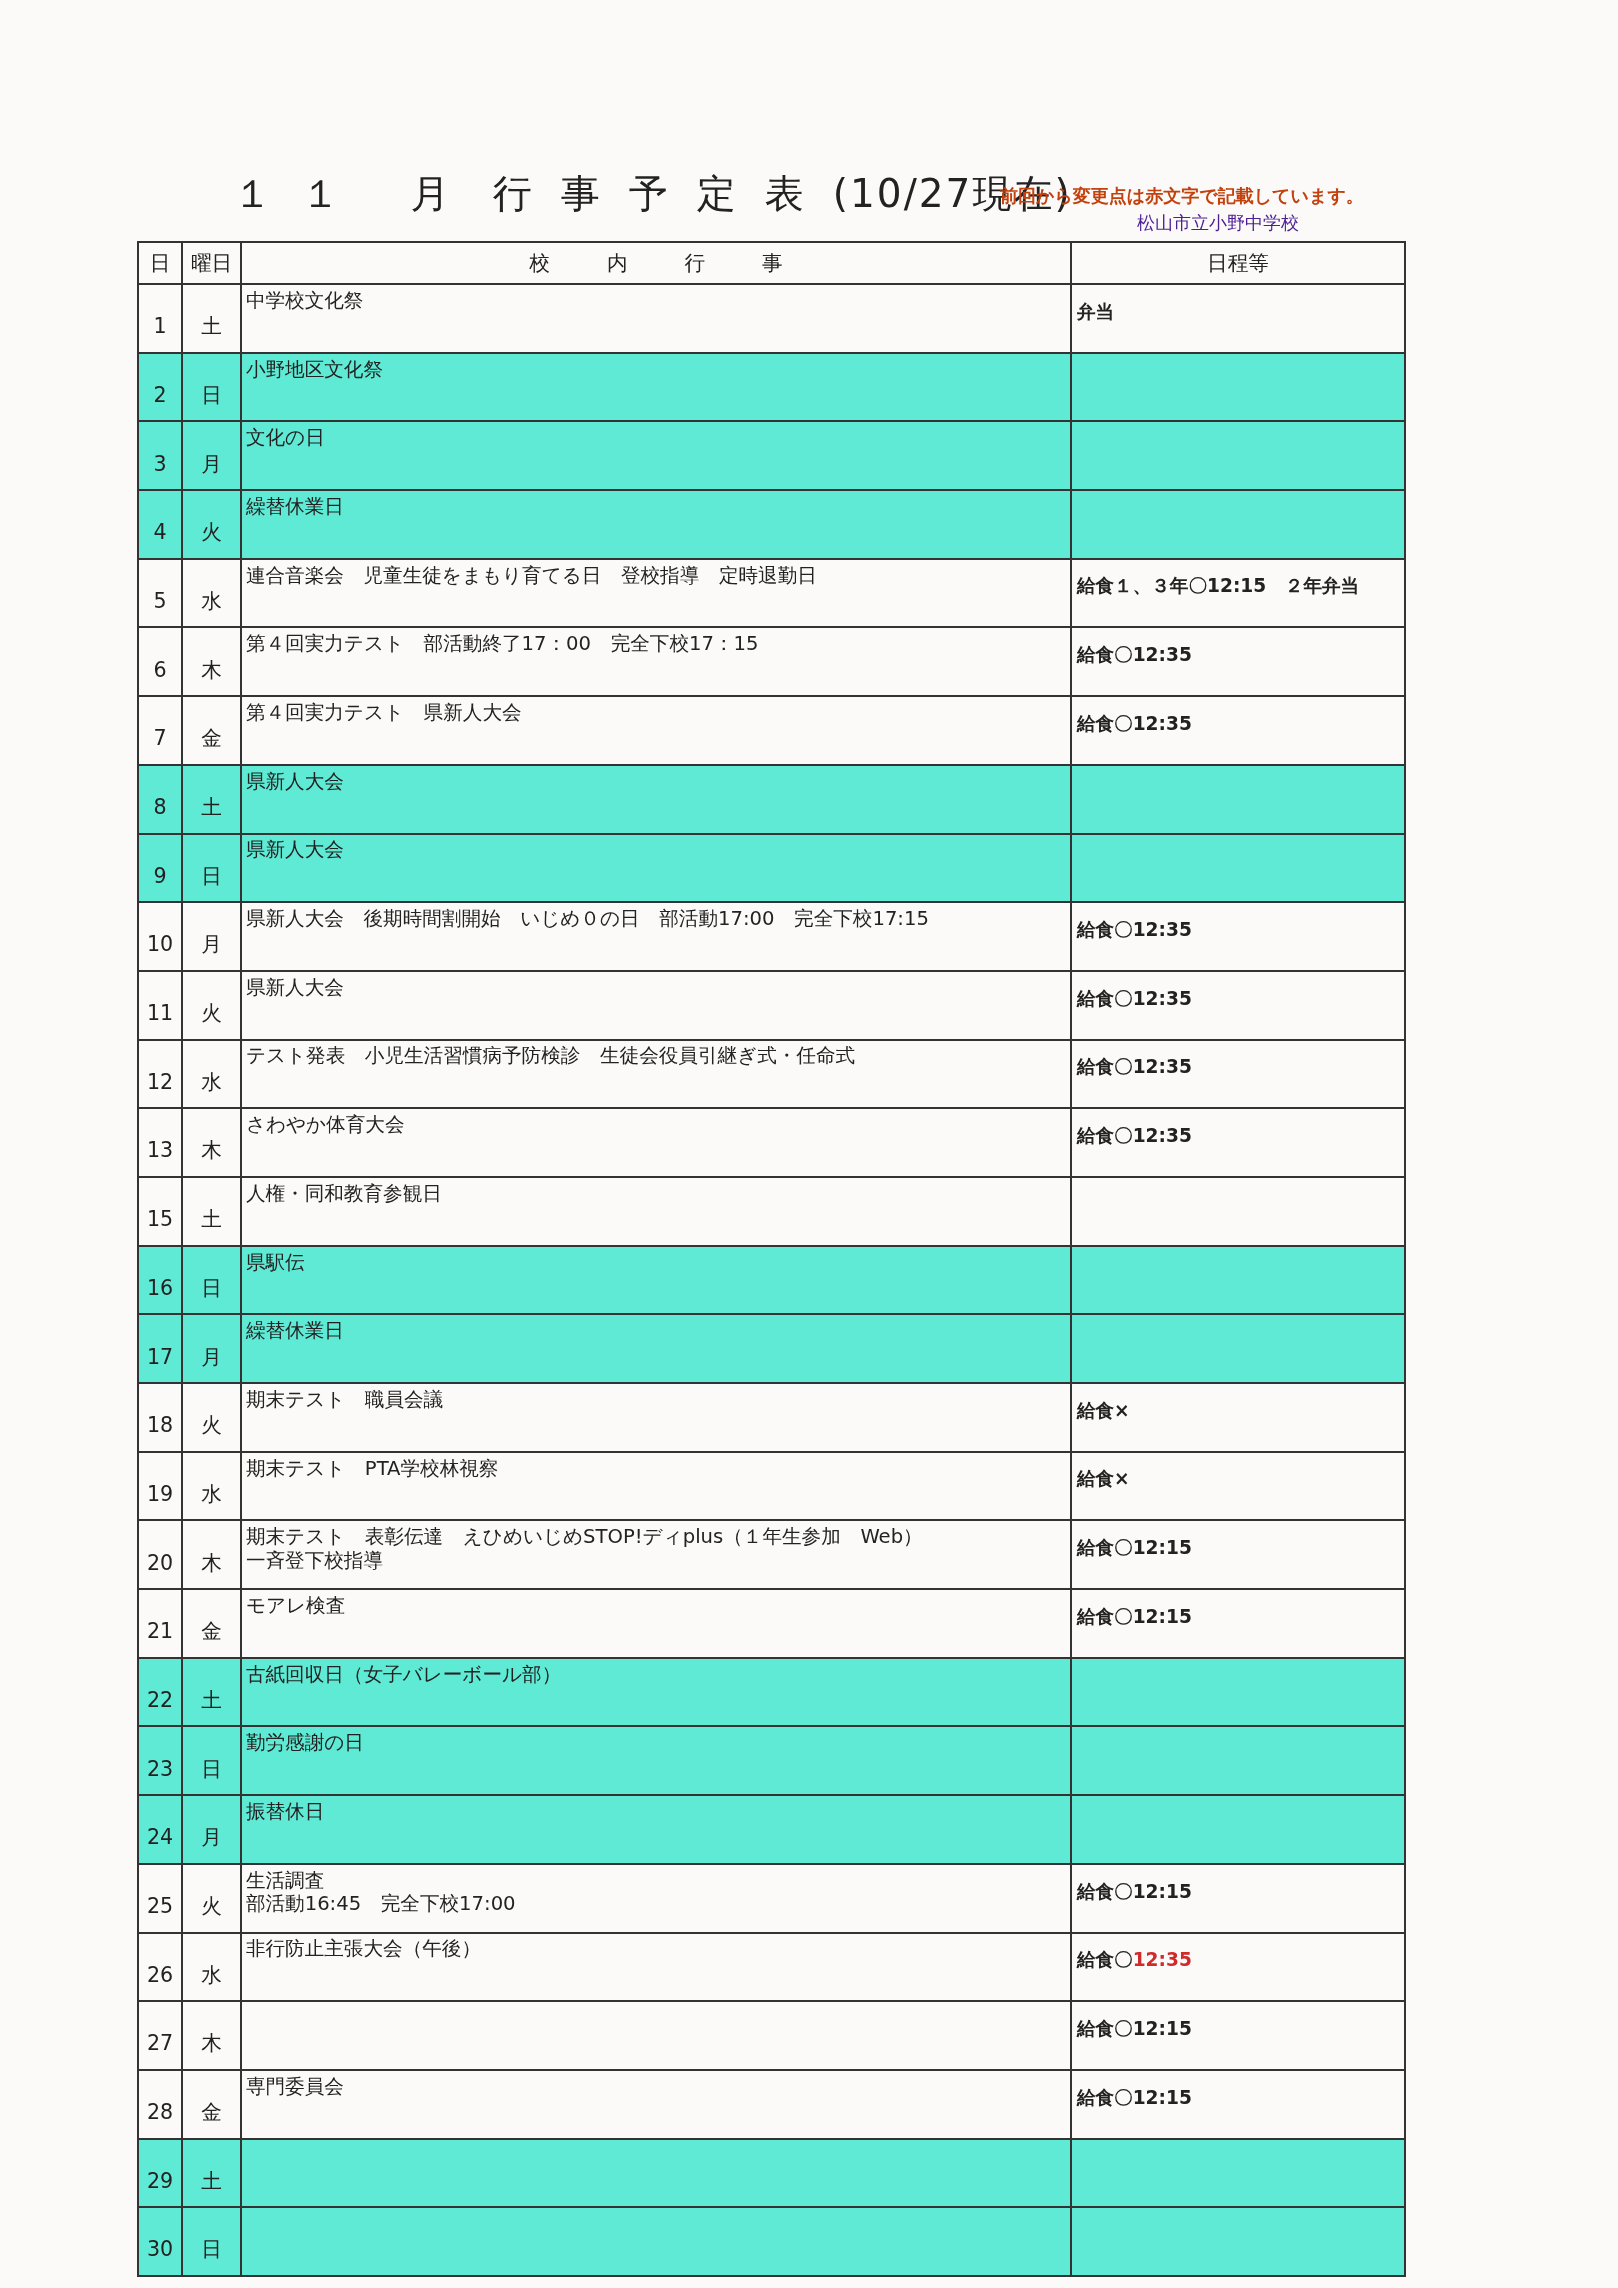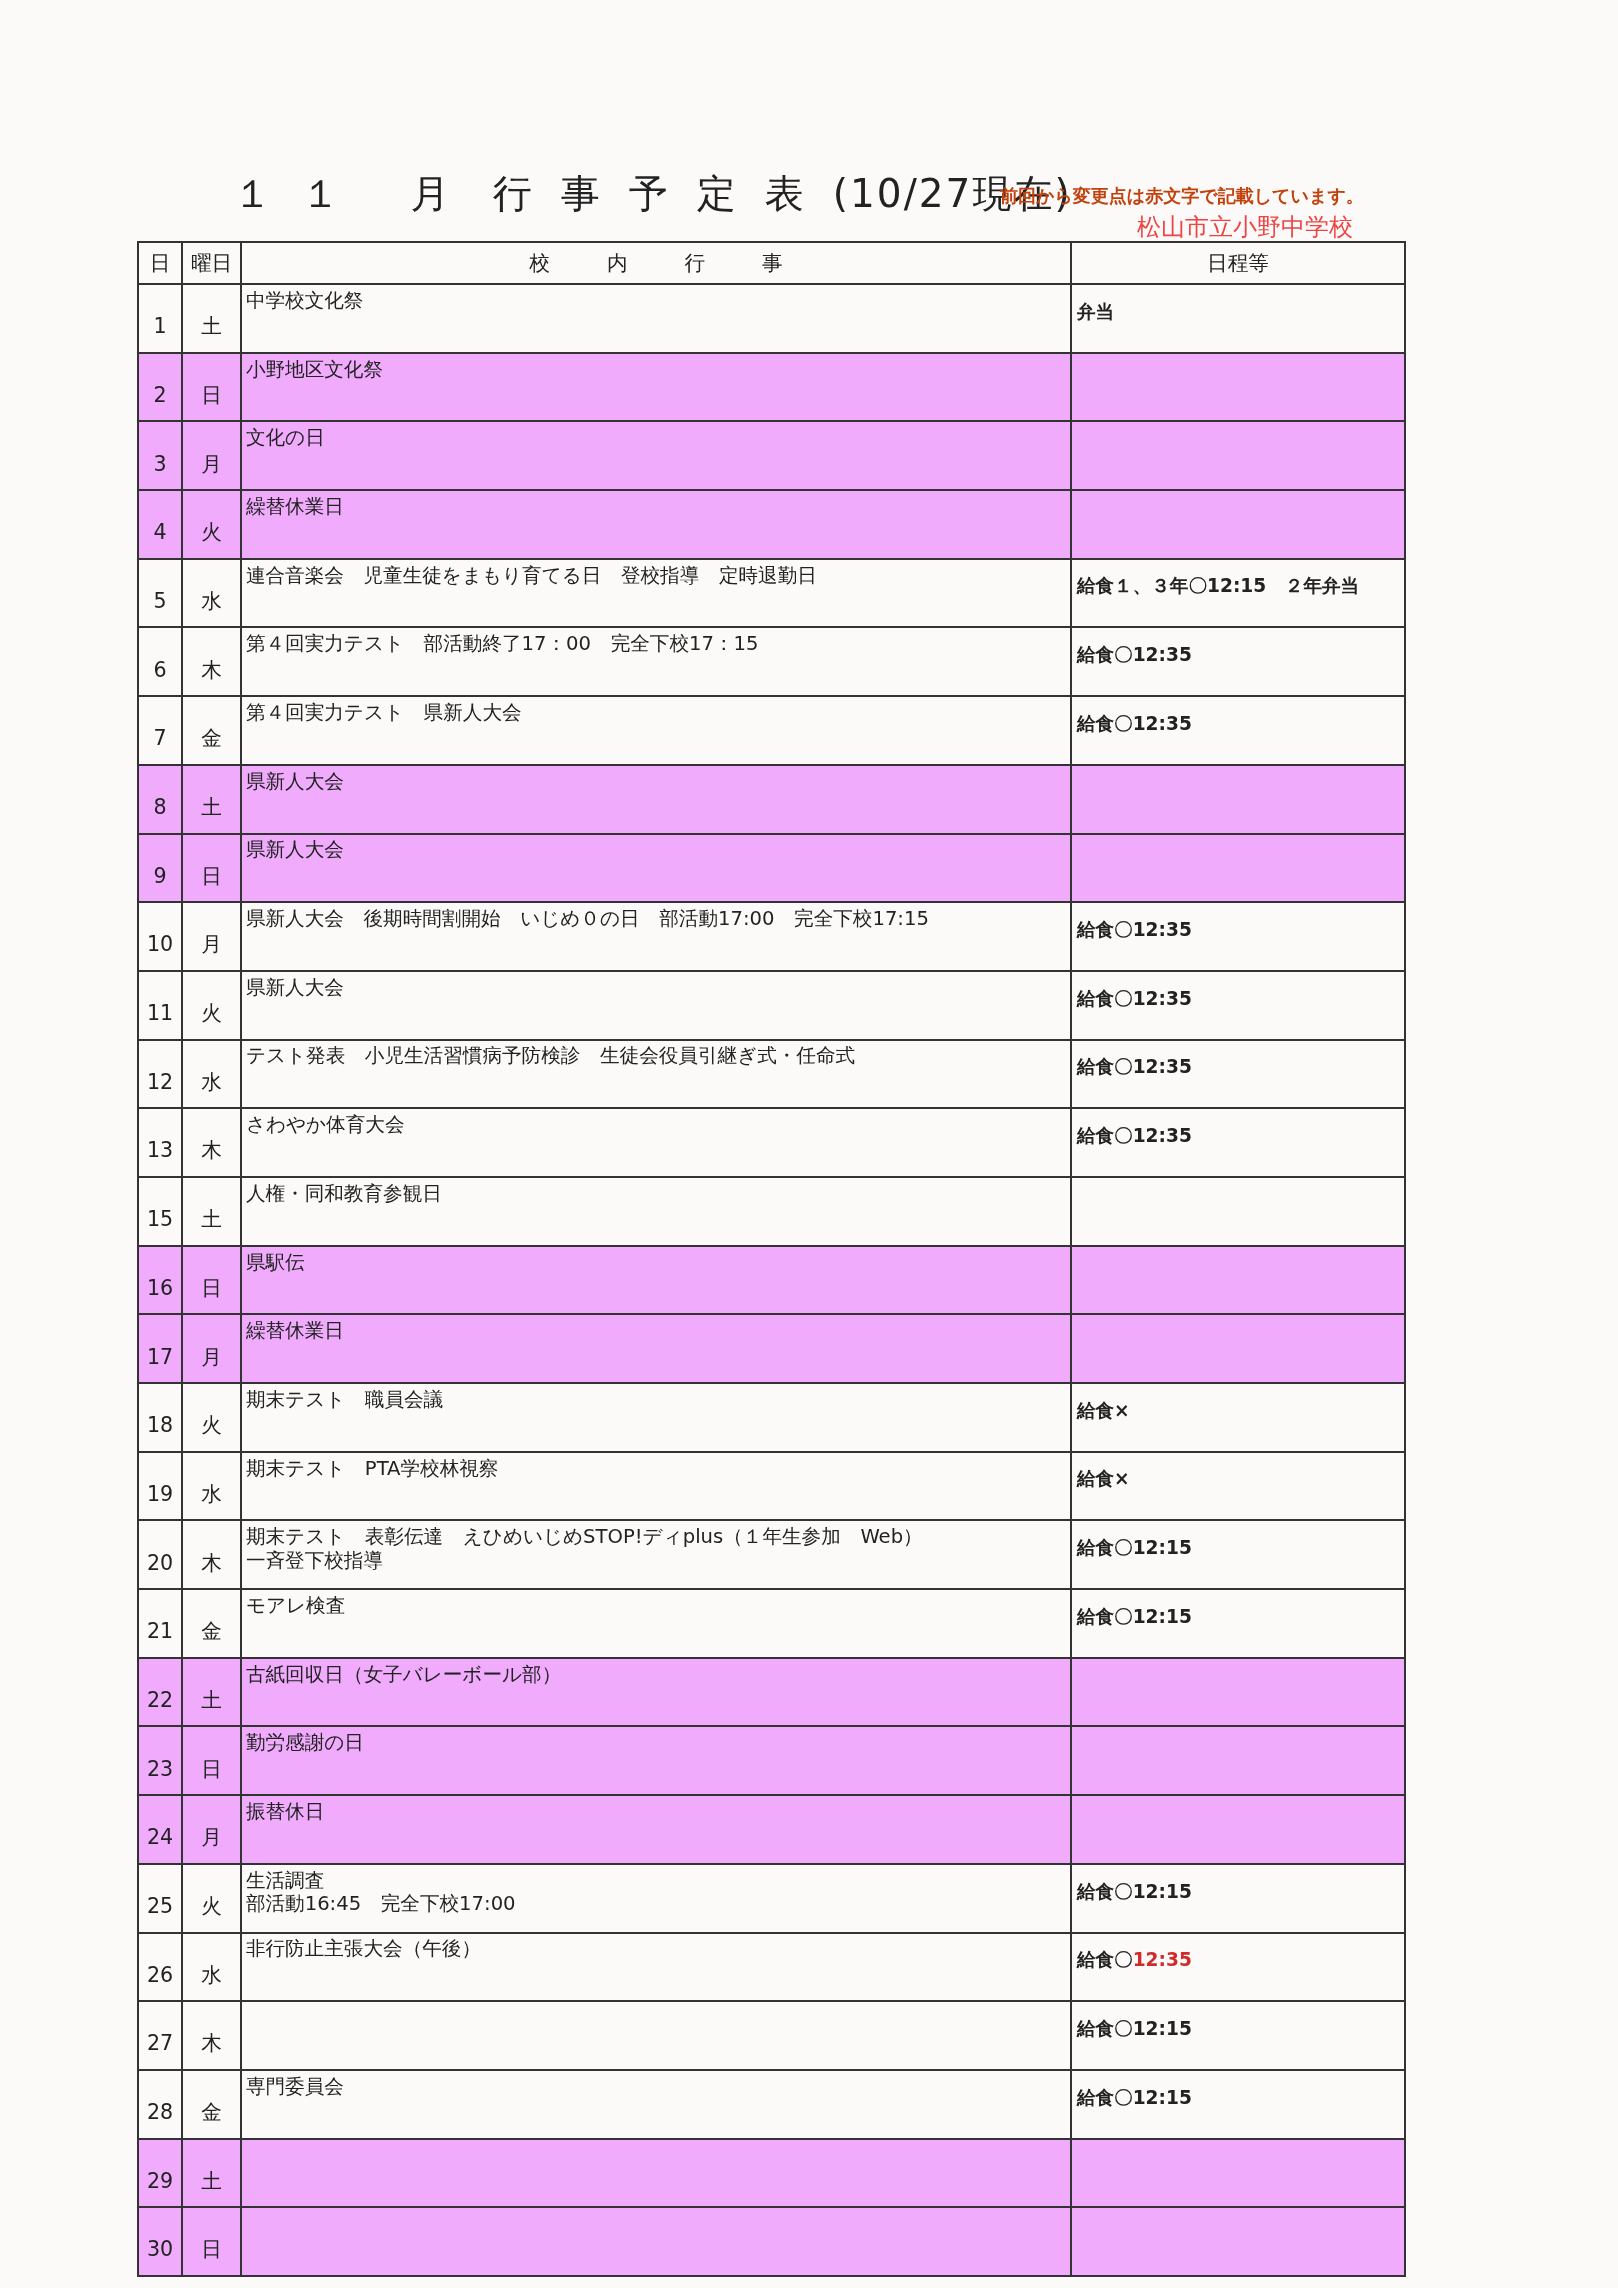--- a/index.html
+++ b/index.html
@@ -11,30 +11,30 @@
   .title {
     position:absolute; left:233px; top:167px; font-size:39px; letter-spacing:2px;
     white-space:nowrap; color:#222;
   }
   .title .spaced { letter-spacing:29px; }
   .note {
     position:absolute; left:1000px; top:184px; font-size:18px; color:#c2410c; font-weight:bold;
     white-space:nowrap;
   }
   .school {
-    position:absolute; left:1137px; top:211px; font-size:24px; color:#ef4444; white-space:nowrap;
+    position:absolute; left:1137px; top:211px; font-size:18px; color:#4c1d95; white-space:nowrap;
   }
   table {
     position:absolute; left:137px; top:241px; border-collapse:collapse;
     table-layout:fixed; width:1267px;
   }
   td, th { border:2px solid #333; padding:0; font-weight:normal; }
   th { height:40px; font-size:20.6px; background:#fbfaf9; }
   td { height:51px; vertical-align:top; font-size:19.6px; }
-  tr.gray td { background:#f0abfc; }
+  tr.gray td { background:#5eead4; }
   td.day, td.wd { text-align:center; vertical-align:middle; padding-top:15.7px; font-size:20.6px; }
   td.event { padding:3.9px 0 0 3.9px; line-height:23.5px; white-space:pre-line; }
   td.sched { padding:13.7px 0 0 4.9px; font-size:18.6px;font-weight:bold; }
   .red { color:#d02a2a; }
   .hdr-event { letter-spacing:57px; text-indent:57px; }
 </style>
 </head>
 <body>
 
 <div class="title">

